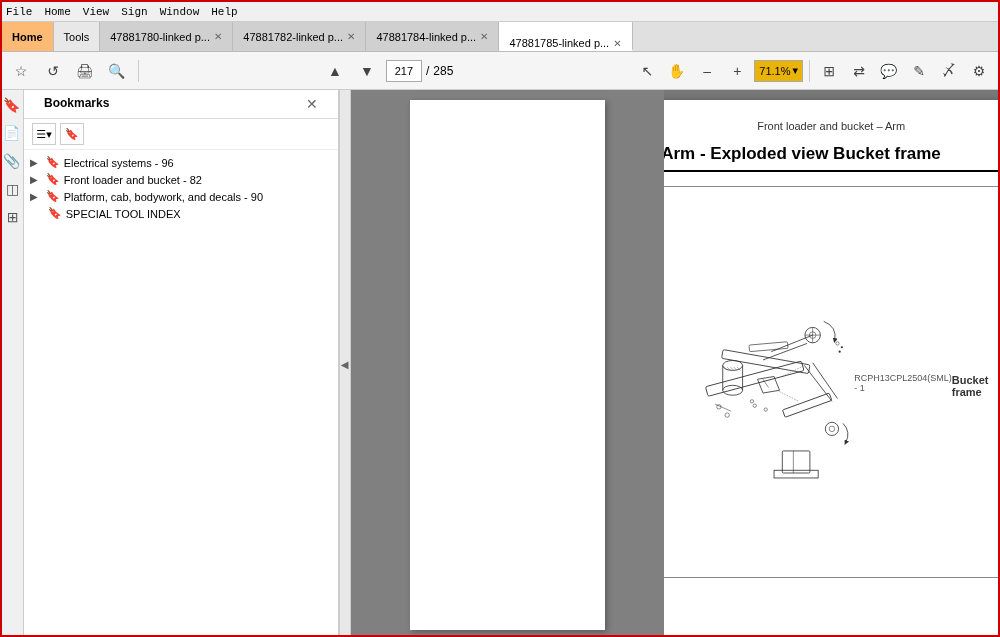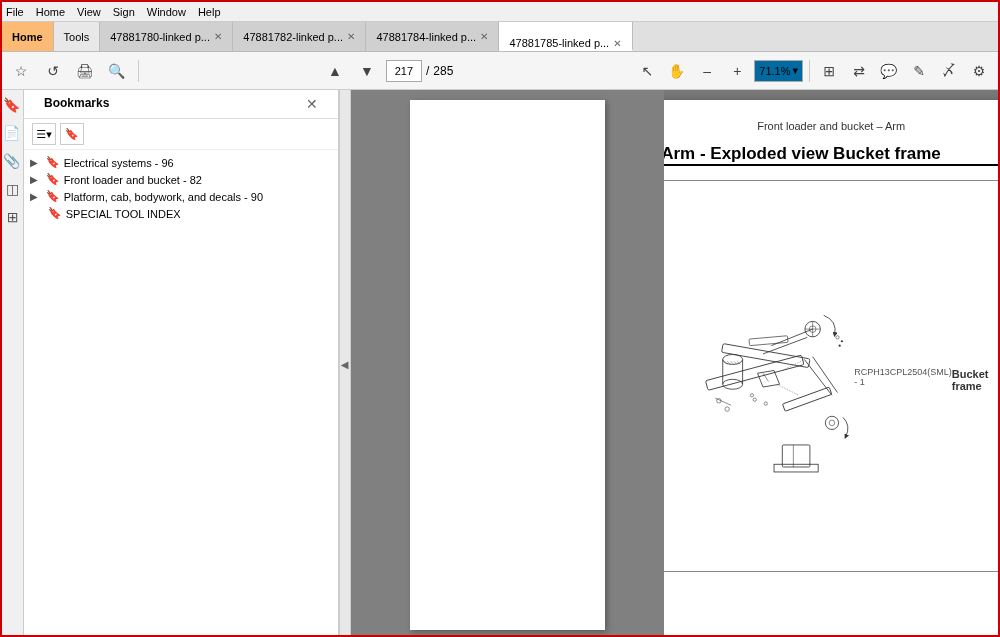--- a/index.html
+++ b/index.html
@@ -1,38 +1,38 @@
 <!DOCTYPE html>
 <html><head>
   <meta charset="utf-8">
   <style>
     * { margin: 0; padding: 0; box-sizing: border-box; }
     body { font-family: 'Segoe UI', Arial, sans-serif; font-size: 12px; background: #f0f0f0; width: 1000px; height: 637px; overflow: hidden; border: 2px solid #c00; }
 
     
     .menu-bar { display: flex; align-items: center; background: #f0f0f0; border-bottom: 1px solid #ccc; height: 20px; padding: 0 4px; gap: 12px; }
-    .menu-bar span { font-size: 11px; cursor: pointer; color: #000; }
+    .menu-bar span { font-size: 11px; cursor: pointer; color: #000; font-family: Liberation Mono, monospace; }
 
     
     .tab-bar { display: flex; align-items: center; background: #e0e0e0; border-bottom: 1px solid #bbb; height: 30px; }
     .tab { display: flex; align-items: center; padding: 0 10px; height: 100%; font-size: 11px; border-right: 1px solid #bbb; cursor: pointer; background: #d0d0d0; gap: 4px; }
     .tab.active { background: #ffffff; border-bottom: 2px solid #fff; align-items: flex-end; }
     .tab-home { background: #fdba74; font-weight: bold; font-size: 11px; }
     .tab-tools { background: #e8e8e8; font-size: 11px; }
     .tab-close { font-size: 10px; color: #666; cursor: pointer; }
 
     
     .toolbar { display: flex; align-items: center; background: #f5f5f5; border-bottom: 1px solid #ccc; height: 38px; padding: 0 6px; gap: 6px; }
     .toolbar-btn { width: 26px; height: 26px; display: flex; align-items: center; justify-content: center; border: 1px solid transparent; border-radius: 2px; cursor: pointer; font-size: 14px; color: #444; }
     .toolbar-sep { width: 1px; height: 22px; background: #ccc; margin: 0 2px; }
     .toolbar-center { flex: 1; display: flex; justify-content: center; align-items: center; gap: 6px; }
     .page-nav { display: flex; align-items: center; gap: 4px; }
     .page-input { width: 36px; height: 22px; border: 1px solid #aaa; text-align: center; font-size: 11px; }
     .toolbar-right { display: flex; align-items: center; gap: 4px; }
-    .zoom-display { display: flex; align-items: center; border: 1px solid #aaa; background: #0369a1; height: 22px; padding: 0 4px; font-size: 11px; gap: 2px; }
+    .zoom-display { display: flex; align-items: center; border: 1px solid #aaa; background: #eab308; height: 22px; padding: 0 4px; font-size: 11px; gap: 2px; }
 
     
     .main { display: flex; height: calc(637px - 20px - 30px - 38px); }
 
     .sidebar-panel { flex: 1; display: flex; flex-direction: column; }
     .sidebar-header { display: flex; align-items: flex-start; justify-content: space-between; padding: 6px 20px; border-bottom: 1px solid #ddd; }
     .sidebar-title { font-weight: bold; font-size: 12px; }
     .sidebar-close { cursor: pointer; font-size: 14px; color: #666; }
     .sidebar-toolbar { display: flex; align-items: center; padding: 4px 8px; gap: 4px; border-bottom: 1px solid #eee; }
     .sidebar-tool-btn { display: flex; align-items: center; justify-content: center; width: 24px; height: 22px; border: 1px solid #ccc; background: white; cursor: pointer; font-size: 11px; }
@@ -48,21 +48,21 @@
     .collapse-handle { width: 12px; background: #e8e8e8; border-left: 1px solid #ccc; border-right: 1px solid #ccc; display: flex; align-items: center; justify-content: center; cursor: pointer; color: #666; font-size: 10px; }
 
     
     .page-area { flex: 1; background: #808080; display: flex; justify-content: center; align-items: flex-start; padding-top: 10px; overflow: auto; position: relative; }
     .page-container { background: white; width: 195px; min-height: 530px; box-shadow: 2px 2px 6px rgba(0,0,0,0.3); }
 
     
     .doc-viewer { flex: 1; background: #787878; display: flex; justify-content: center; padding: 10px; }
     .doc-page { background: white; width: 400px; min-height: 560px; box-shadow: 2px 2px 8px rgba(0,0,0,0.4); padding: 20px 30px; }
     .doc-page-header { text-align: center; font-size: 11px; color: #333; margin-bottom: 12px; }
-    .doc-section-title { font-size: 17px; font-weight: bold; margin-bottom: 14px; border-bottom: 2px solid #000; }
+    .doc-section-title { font-size: 17px; font-weight: bold; margin-bottom: 14px; border-bottom: 2px solid #000; padding-bottom: 6px; }
     .doc-image-container { border: 1px solid #888; padding: 10px; display: flex; align-items: center; }
     .doc-image-caption { font-size: 11px; color: #333; margin-top: 8px; font-weight: bold; }
     .doc-image-ref { font-size: 9px; color: #555; margin-top: 2px; }
 
     
     .exploded-svg { width: 330px; height: 370px; }
     .left-icons { width: 22px; background: #f0f0f0; border-right: 1px solid #ccc; display: flex; flex-direction: column; align-items: center; padding: 6px 0; gap: 10px; }
     .left-icon { font-size: 14px; color: #555; cursor: pointer; width: 18px; height: 18px; display: flex; align-items: center; justify-content: center; }
     .left-icon.active-icon { color: #1a5fb4; }
   </style>

